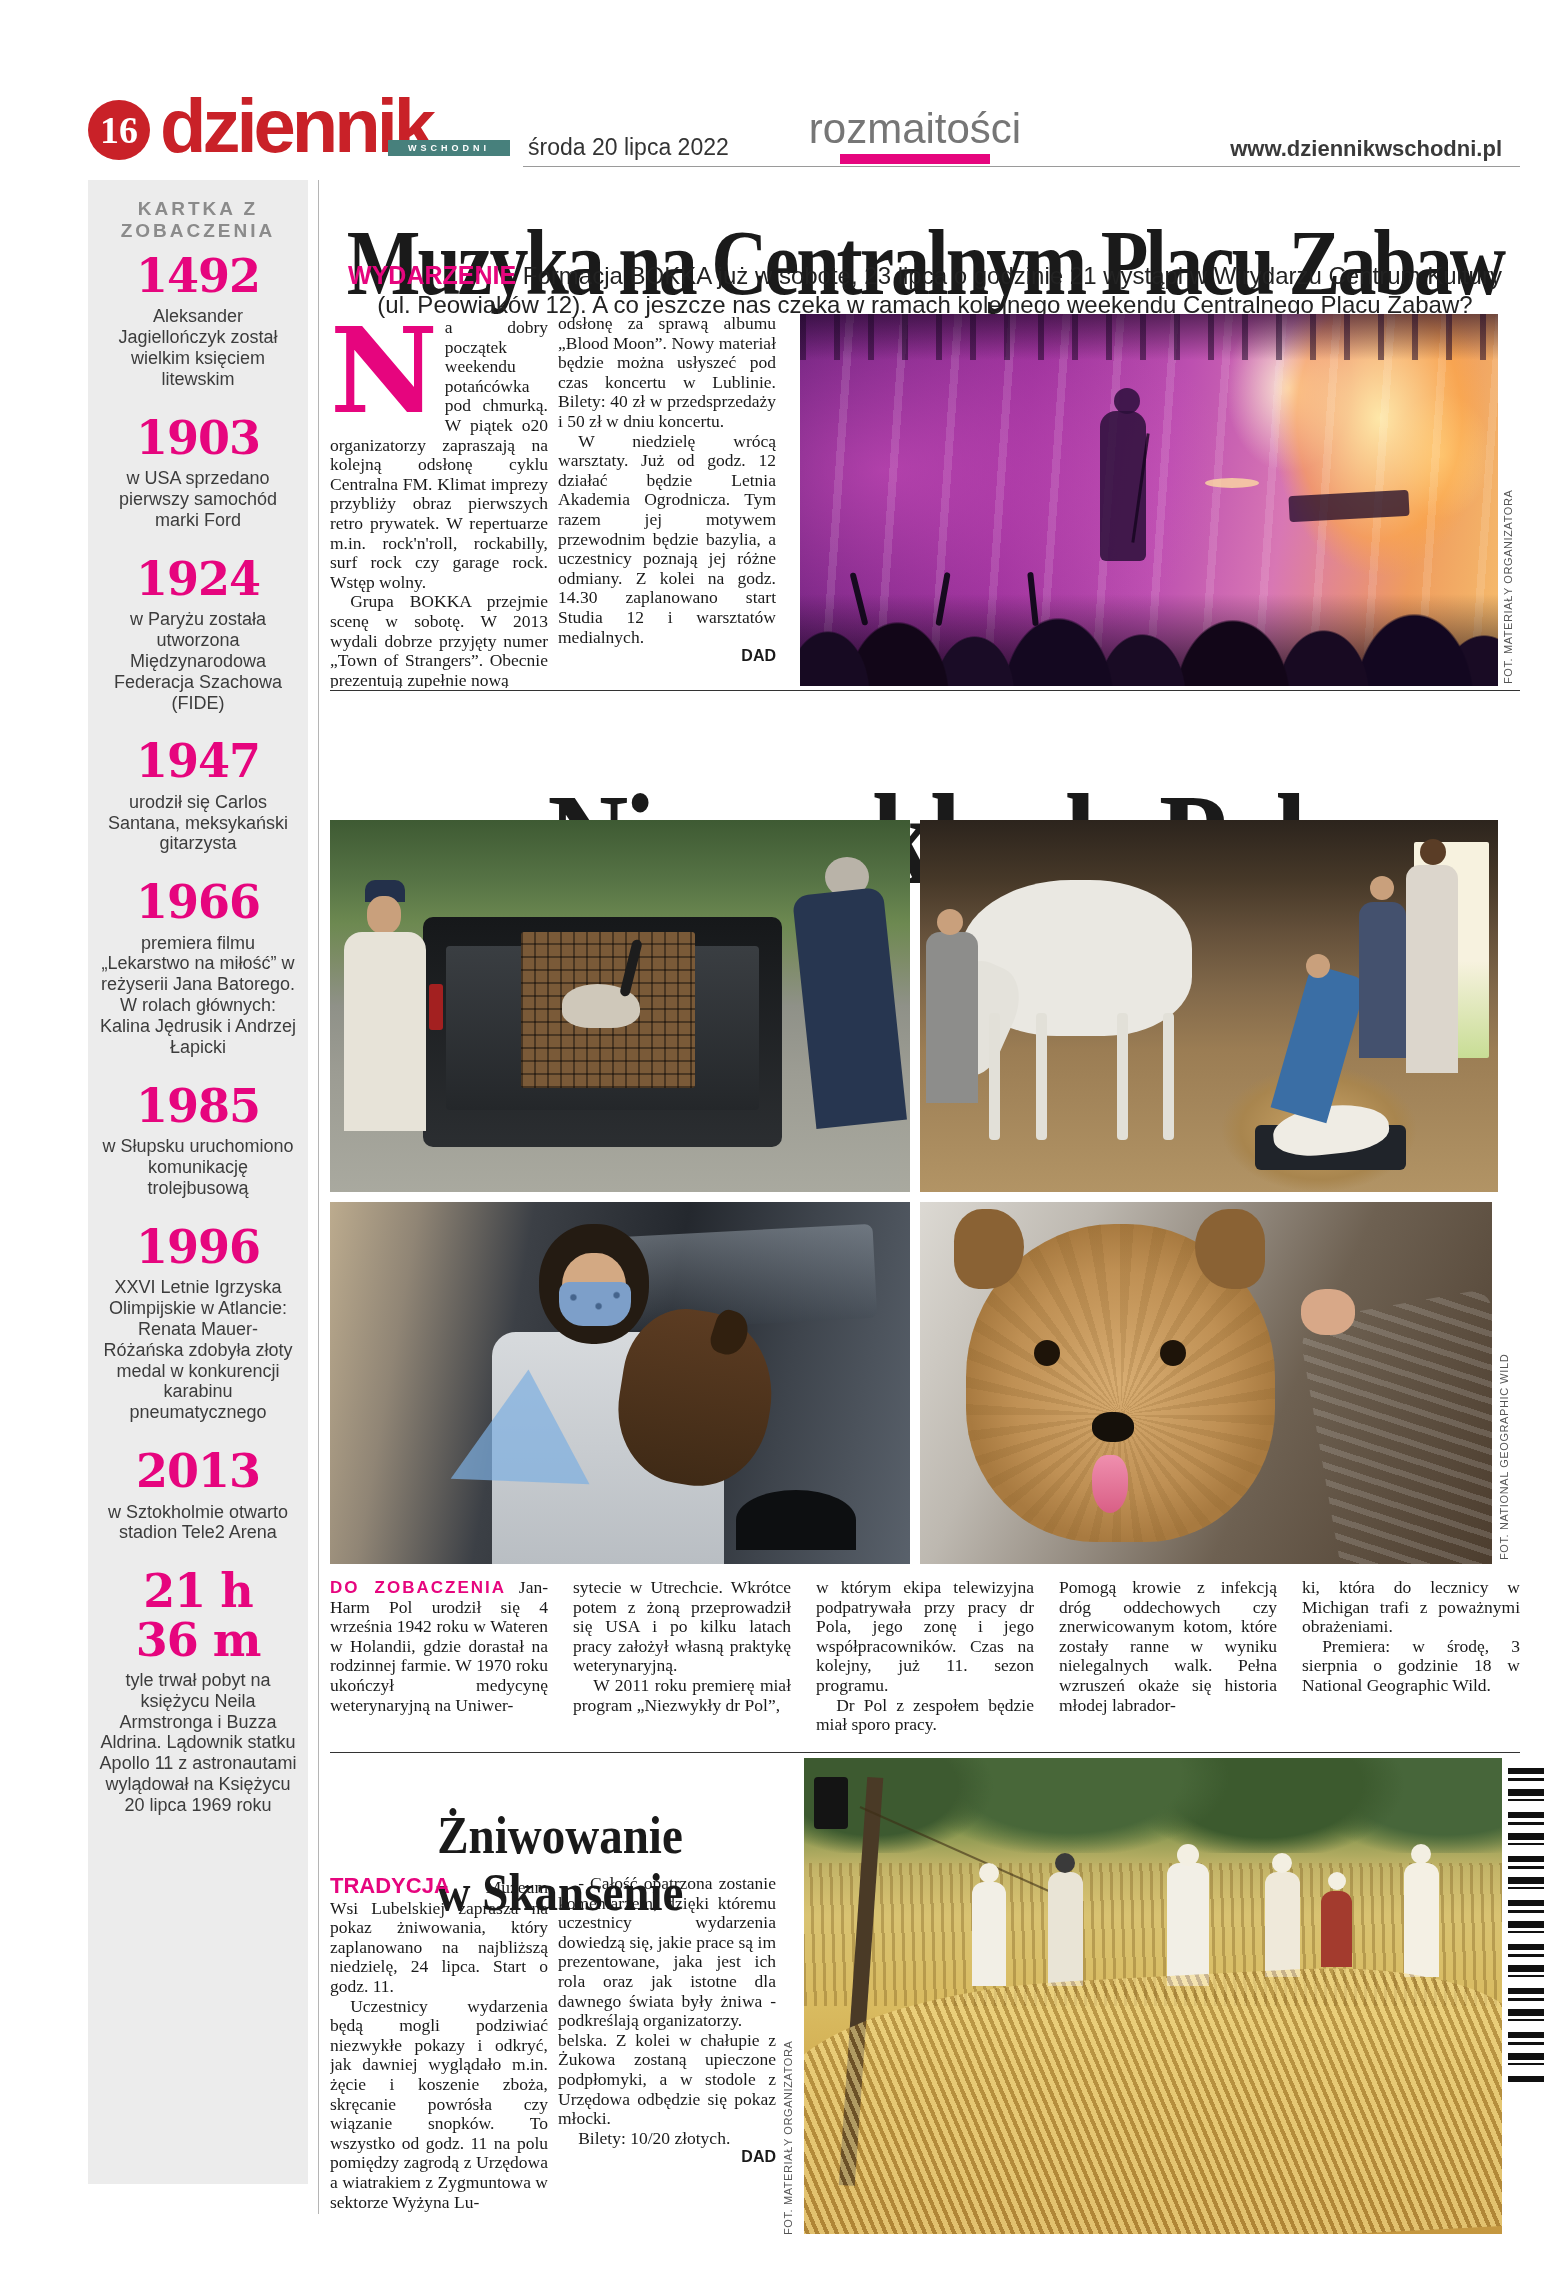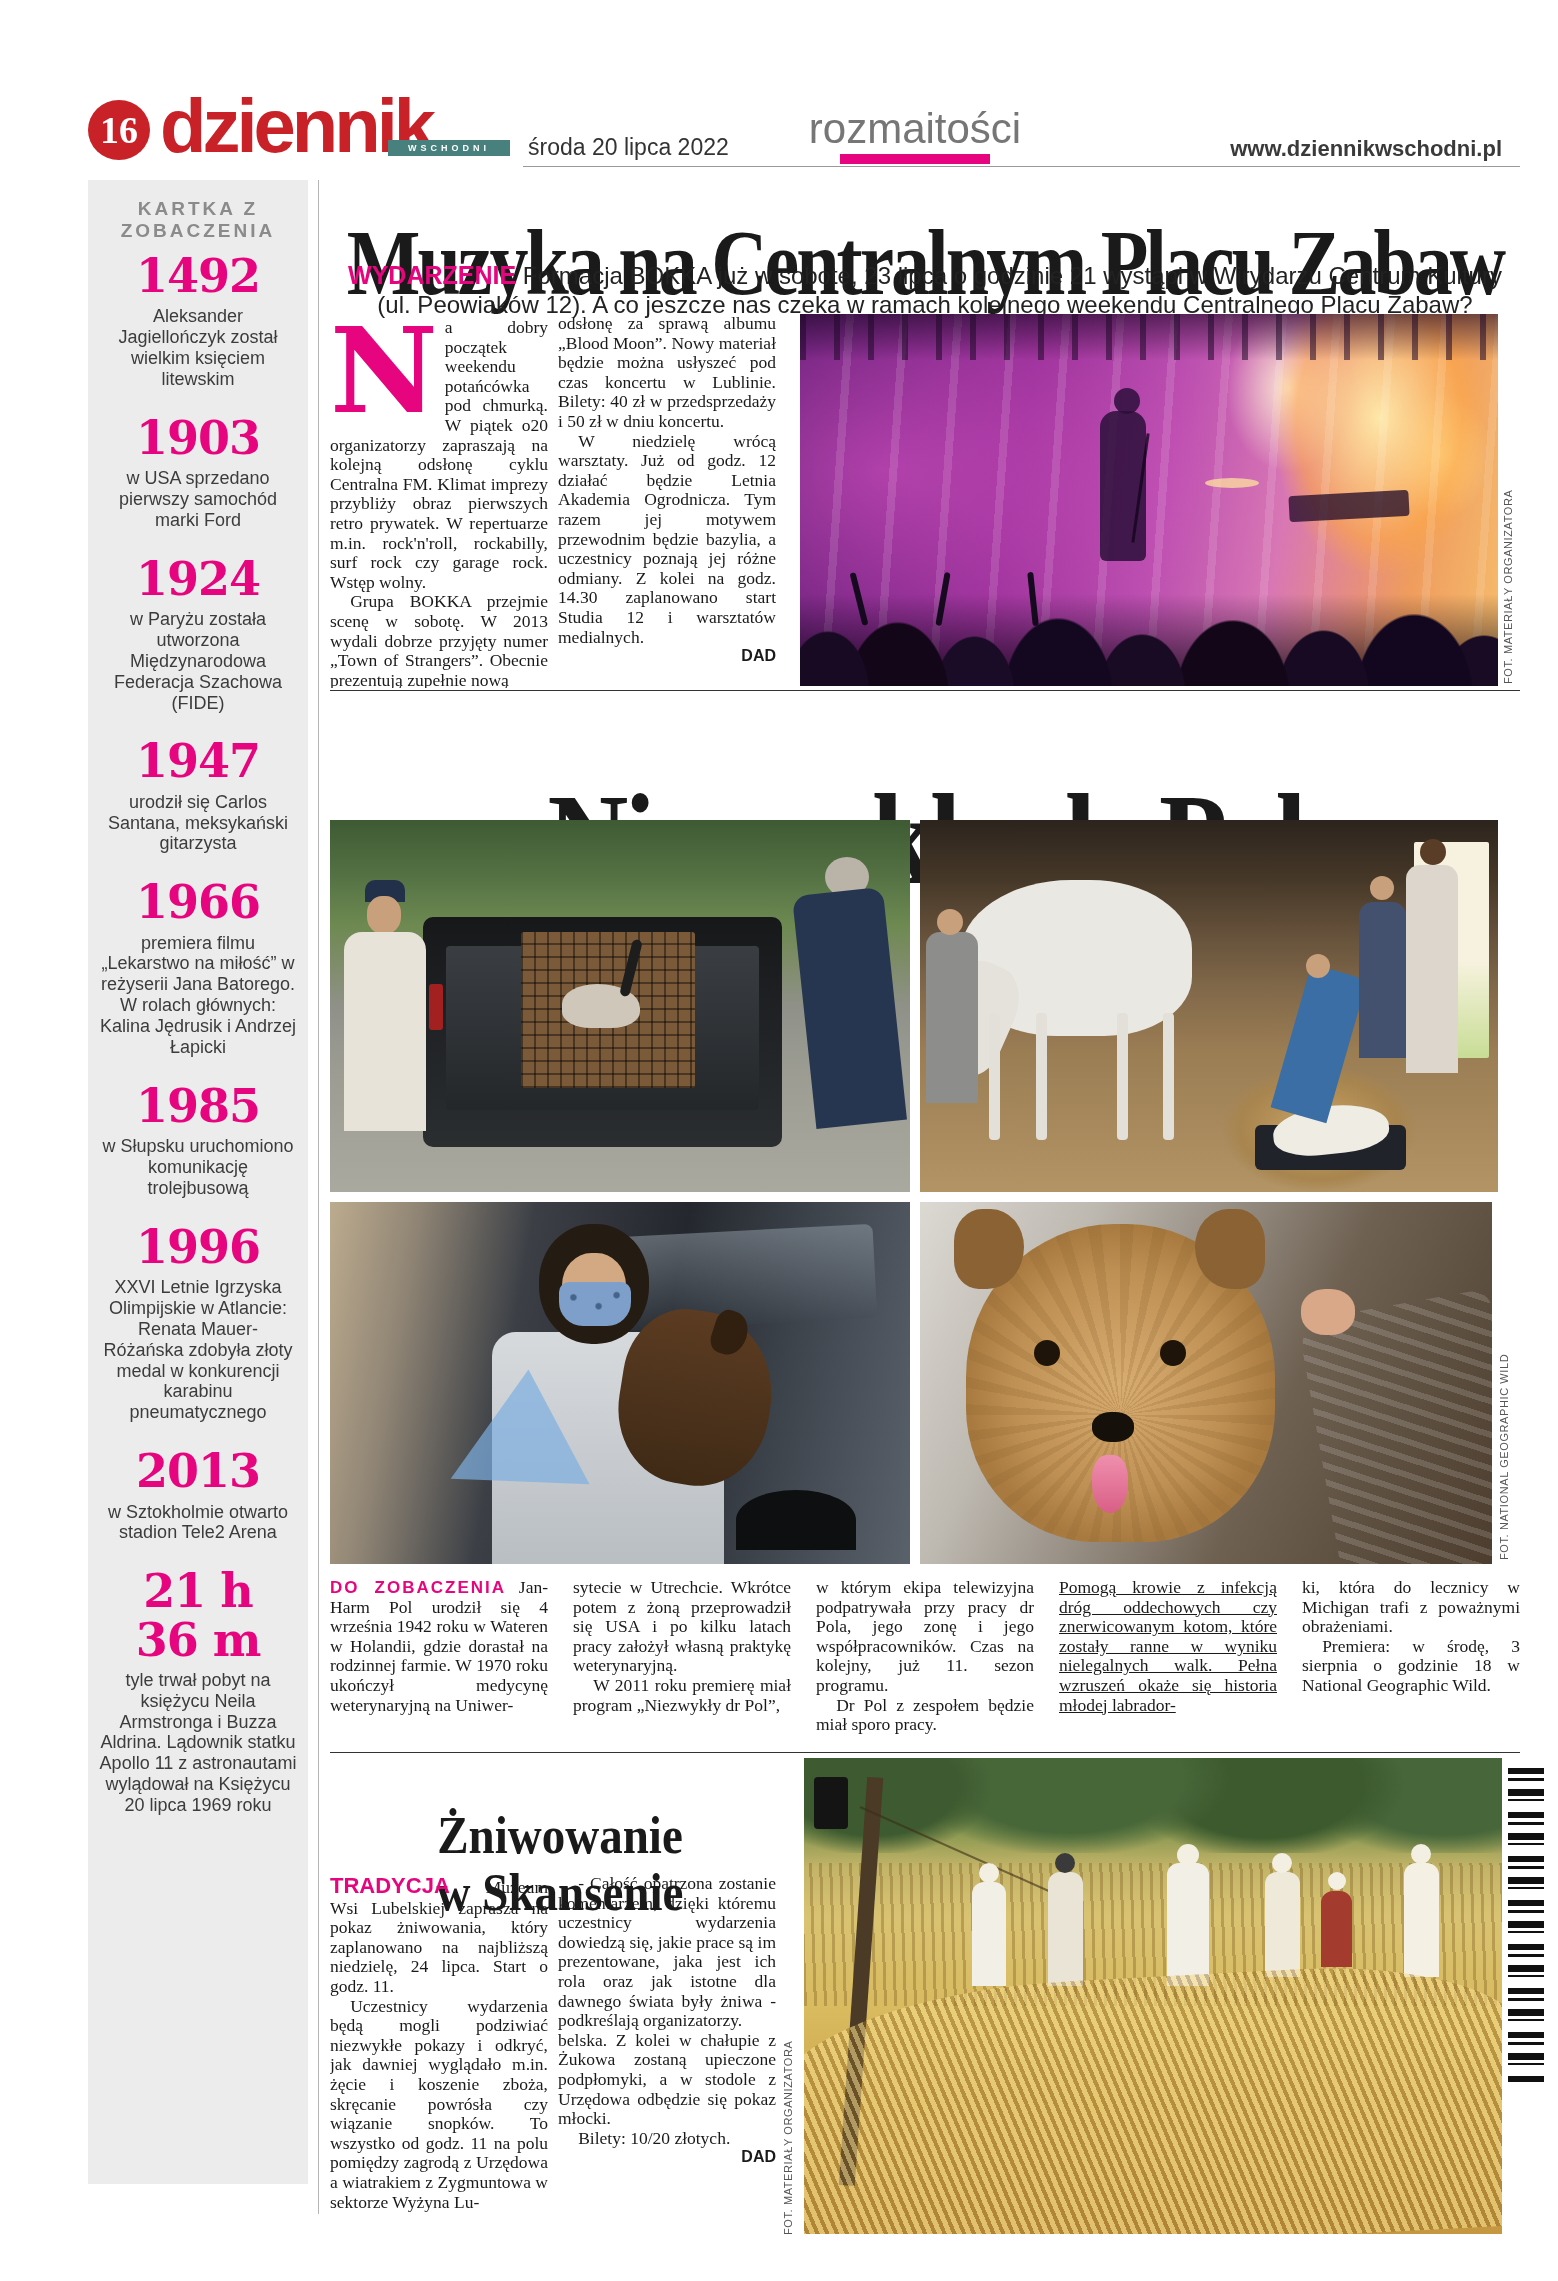--- a/index.html
+++ b/index.html
@@ -336,21 +336,21 @@
   <p class="body"><b class="kicker">DO ZOBACZENIA</b> <span>Jan-Harm Pol urodził się 4 września 1942 roku w Wateren w Holandii, gdzie dorastał na rodzinnej farmie. W 1970 roku ukończył medycynę weterynaryjną na Uniwer-</span></p>
 </div>
 <div class="a2col" style="left:573px;">
   <p class="body">sytecie w Utrechcie. Wkrótce potem z żoną przeprowadził się USA i po kilku latach pracy założył własną praktykę weterynaryjną.</p>
   <p class="body ind">W 2011 roku premierę miał program „Niezwykły dr Pol”,</p>
 </div>
 <div class="a2col" style="left:816px;">
   <p class="body">w którym ekipa telewizyjna podpatrywała przy pracy dr Pola, jego zonę i jego współpracowników. Czas na kolejny, już 11. sezon programu.</p>
   <p class="body ind">Dr Pol z zespołem będzie miał sporo pracy.</p>
 </div>
-<div class="a2col" style="left:1059px;text-decoration:underline;">
+<div class="a2col" style="left:1059px;">
   <p class="body">Pomogą krowie z infekcją dróg oddechowych czy znerwicowanym kotom, które zostały ranne w wyniku nielegalnych walk. Pełna wzruszeń okaże się historia młodej labrador-</p>
 </div>
 <div class="a2col" style="left:1302px;">
   <p class="body">ki, która do lecznicy w Michigan trafi z poważnymi obrażeniami.</p>
   <p class="body ind">Premiera: w środę, 3 sierpnia o godzinie 18 w National Geographic Wild.</p>
 </div>
 
 <div class="hrule" style="top:1752px;"></div>
 <h2 class="a3-headline">
   <span>Żniwowanie</span><br>

